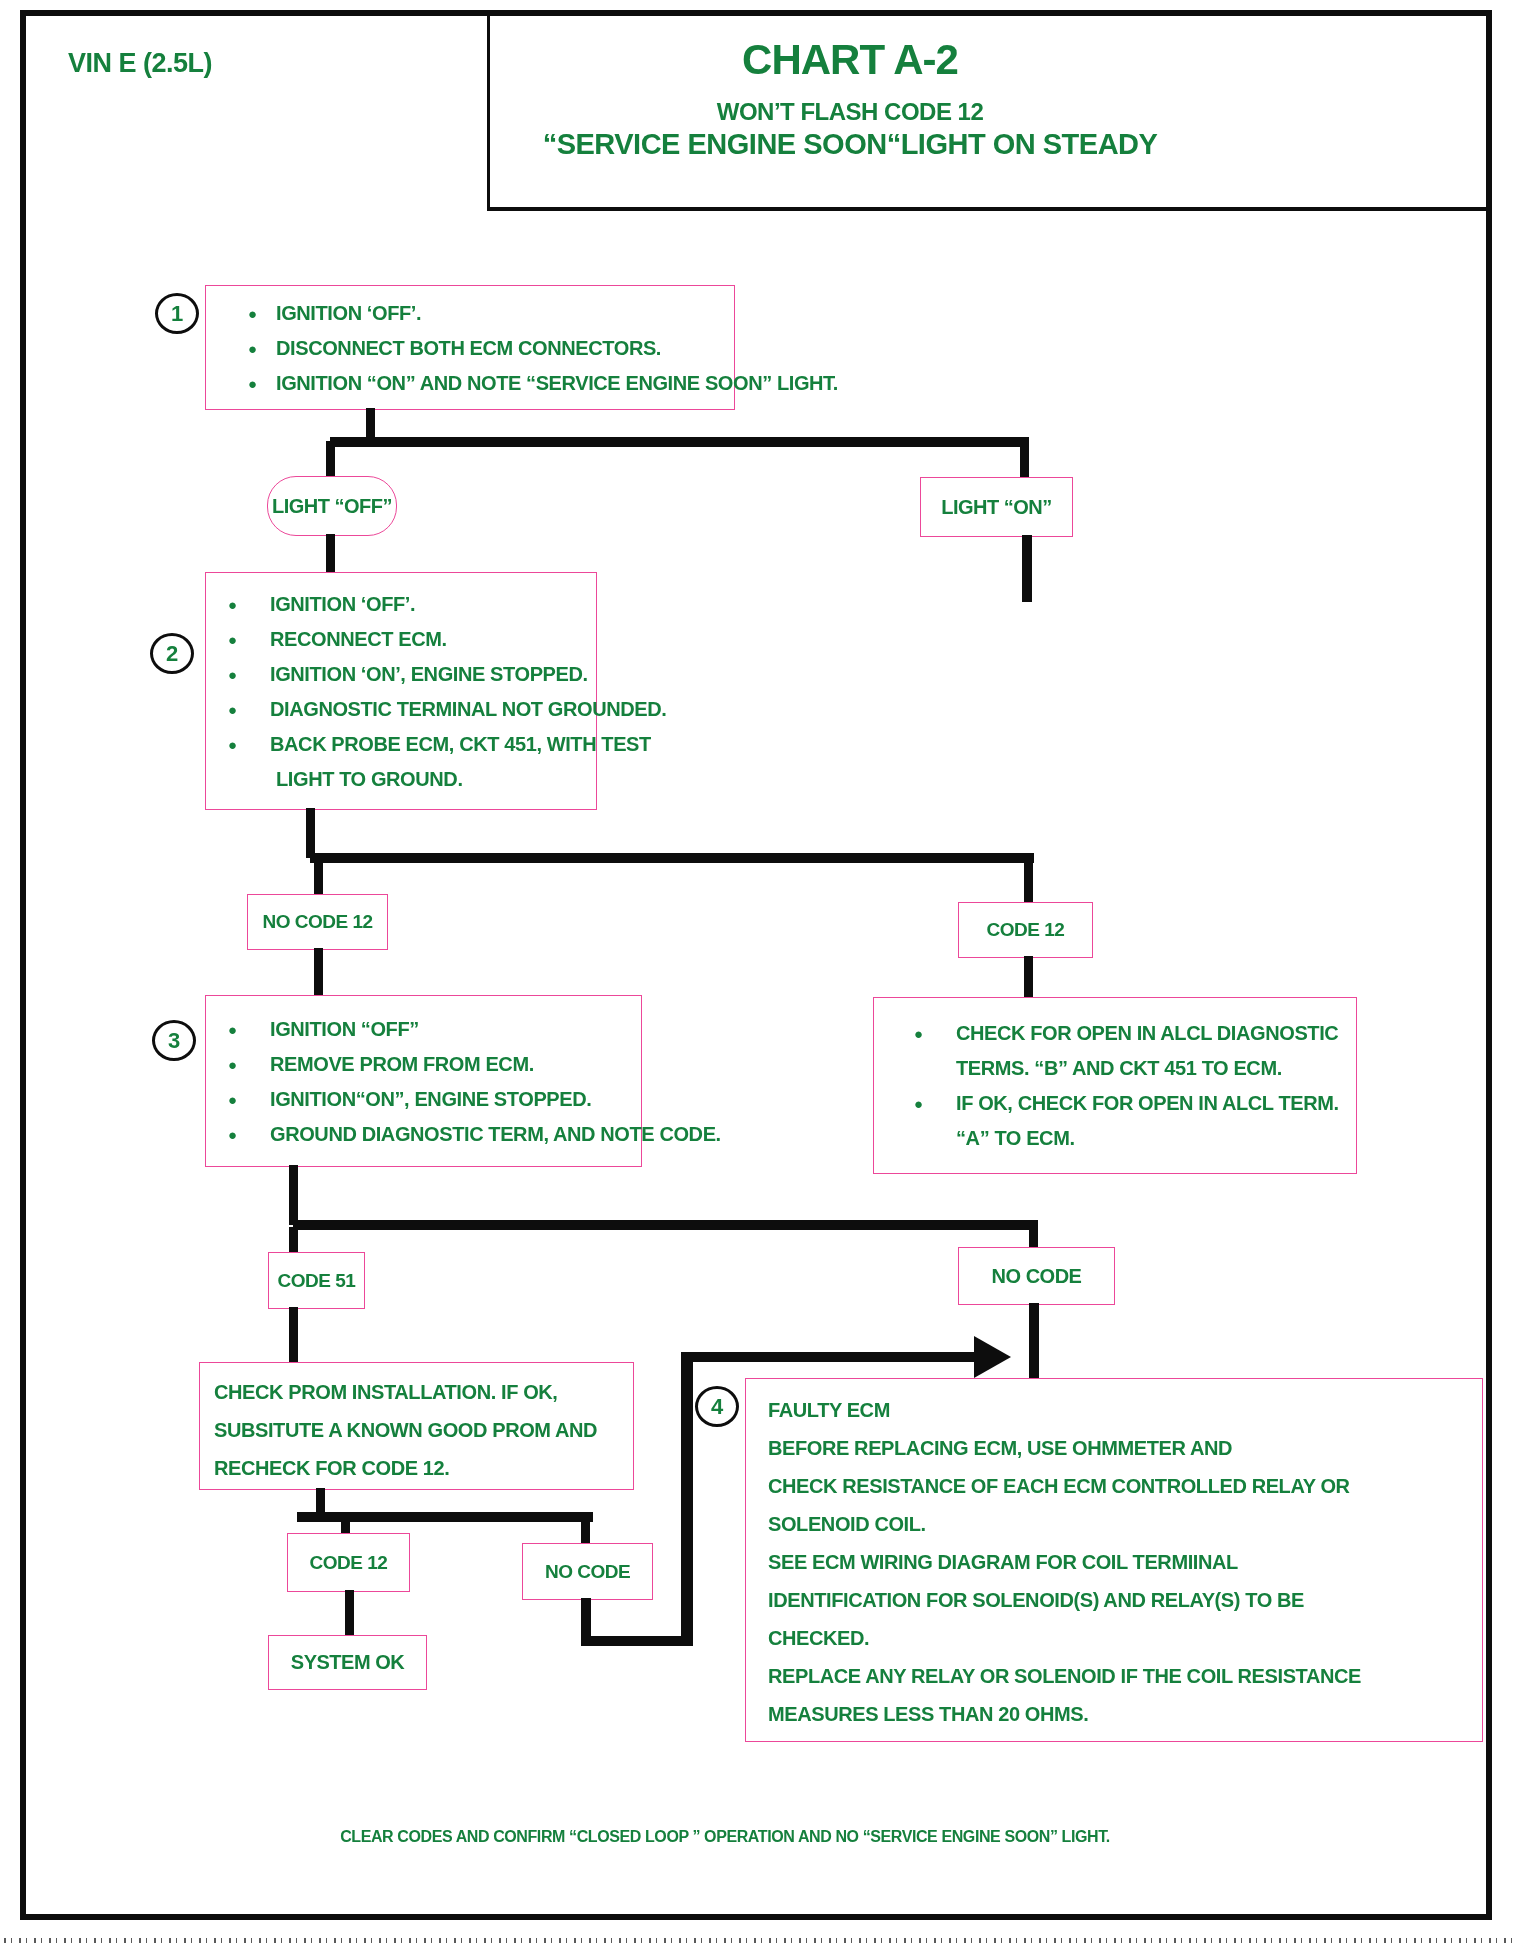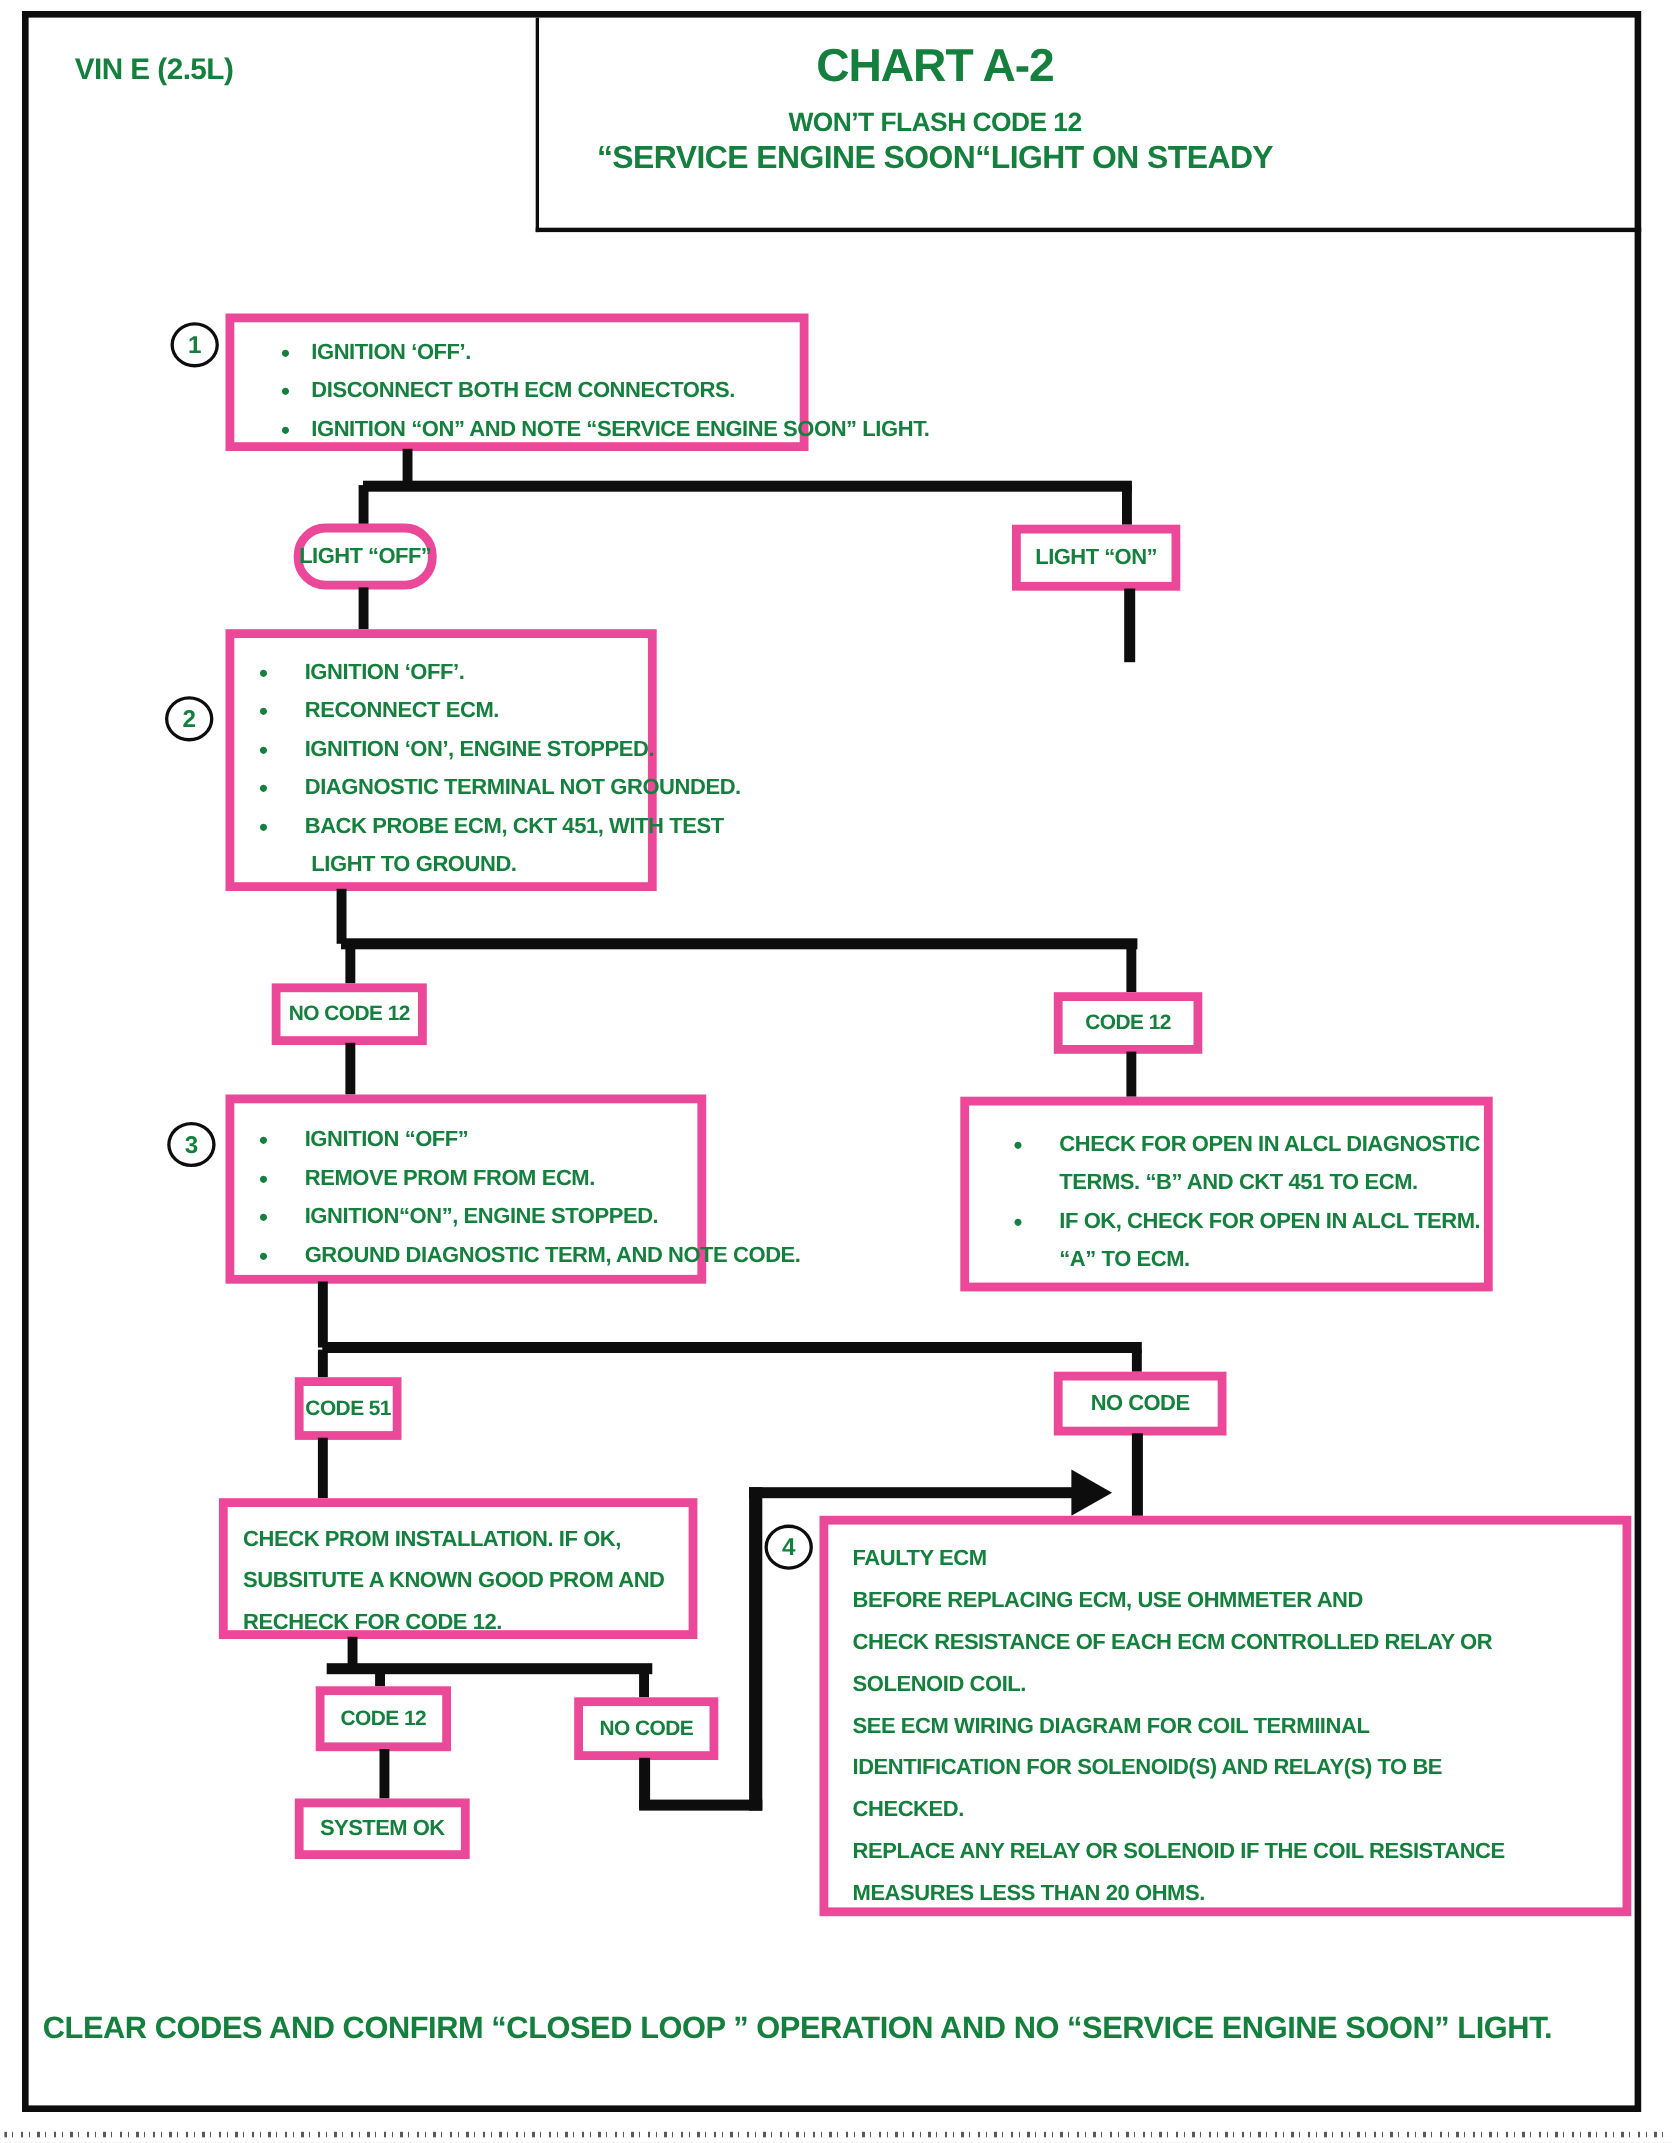--- a/index.html
+++ b/index.html
@@ -15,21 +15,21 @@
   .title-box{
     position:absolute;left:487px;top:16px;width:1005px;height:195px;
     border-left:3px solid #0d0d0d;border-bottom:4px solid #0d0d0d;box-sizing:border-box;
   }
   .title-inner{width:720px;text-align:center;padding-top:20px;}
   .t1{font-size:42px;letter-spacing:-1px;}
   .t2{font-size:24px;margin-top:14px;letter-spacing:-0.5px;}
   .t3{font-size:29px;margin-top:2px;letter-spacing:-0.5px;}
   .vin{position:absolute;left:68px;top:48px;font-size:27px;letter-spacing:-0.5px;}
   .box{
-    position:absolute;border:8px solid #ec4899;background:#fff;box-sizing:border-box;
+    position:absolute;border:1px solid #ec4899;background:#fff;box-sizing:border-box;
   }
   .label-box{
     display:flex;align-items:center;justify-content:center;
     font-size:20px;letter-spacing:-0.5px;white-space:nowrap;
   }
   .flow{position:absolute;background:#0d0d0d;}
   .circ{
     position:absolute;width:44px;height:41px;border:3px solid #0d0d0d;border-radius:50%;
     display:flex;align-items:center;justify-content:center;font-size:22px;background:#fff;
     box-sizing:border-box;
@@ -49,21 +49,21 @@
   .alcl .brow::before{left:40px;}
   .alcl .crow{padding-left:82px;}
   .txtline{font-size:20px;line-height:38px;letter-spacing:-0.4px;white-space:nowrap;}
   .arrow-right{
     position:absolute;width:0;height:0;
     border-top:21px solid transparent;border-bottom:21px solid transparent;
     border-left:37px solid #0d0d0d;
   }
   .footer-note{
     position:absolute;left:0;top:1828px;width:1450px;text-align:center;
-    font-size:28px;letter-spacing:-0.4px;
+    font-size:16px;letter-spacing:-0.4px;
   }
   .noise{
     position:absolute;left:4px;top:1938px;width:1512px;height:5px;opacity:.65;
     background:repeating-linear-gradient(90deg,#000 0 2px,transparent 2px 7px,#000 7px 8px,transparent 8px 15px);
   }
 </style>
 </head>
 <body>
 
 <div id="page">

